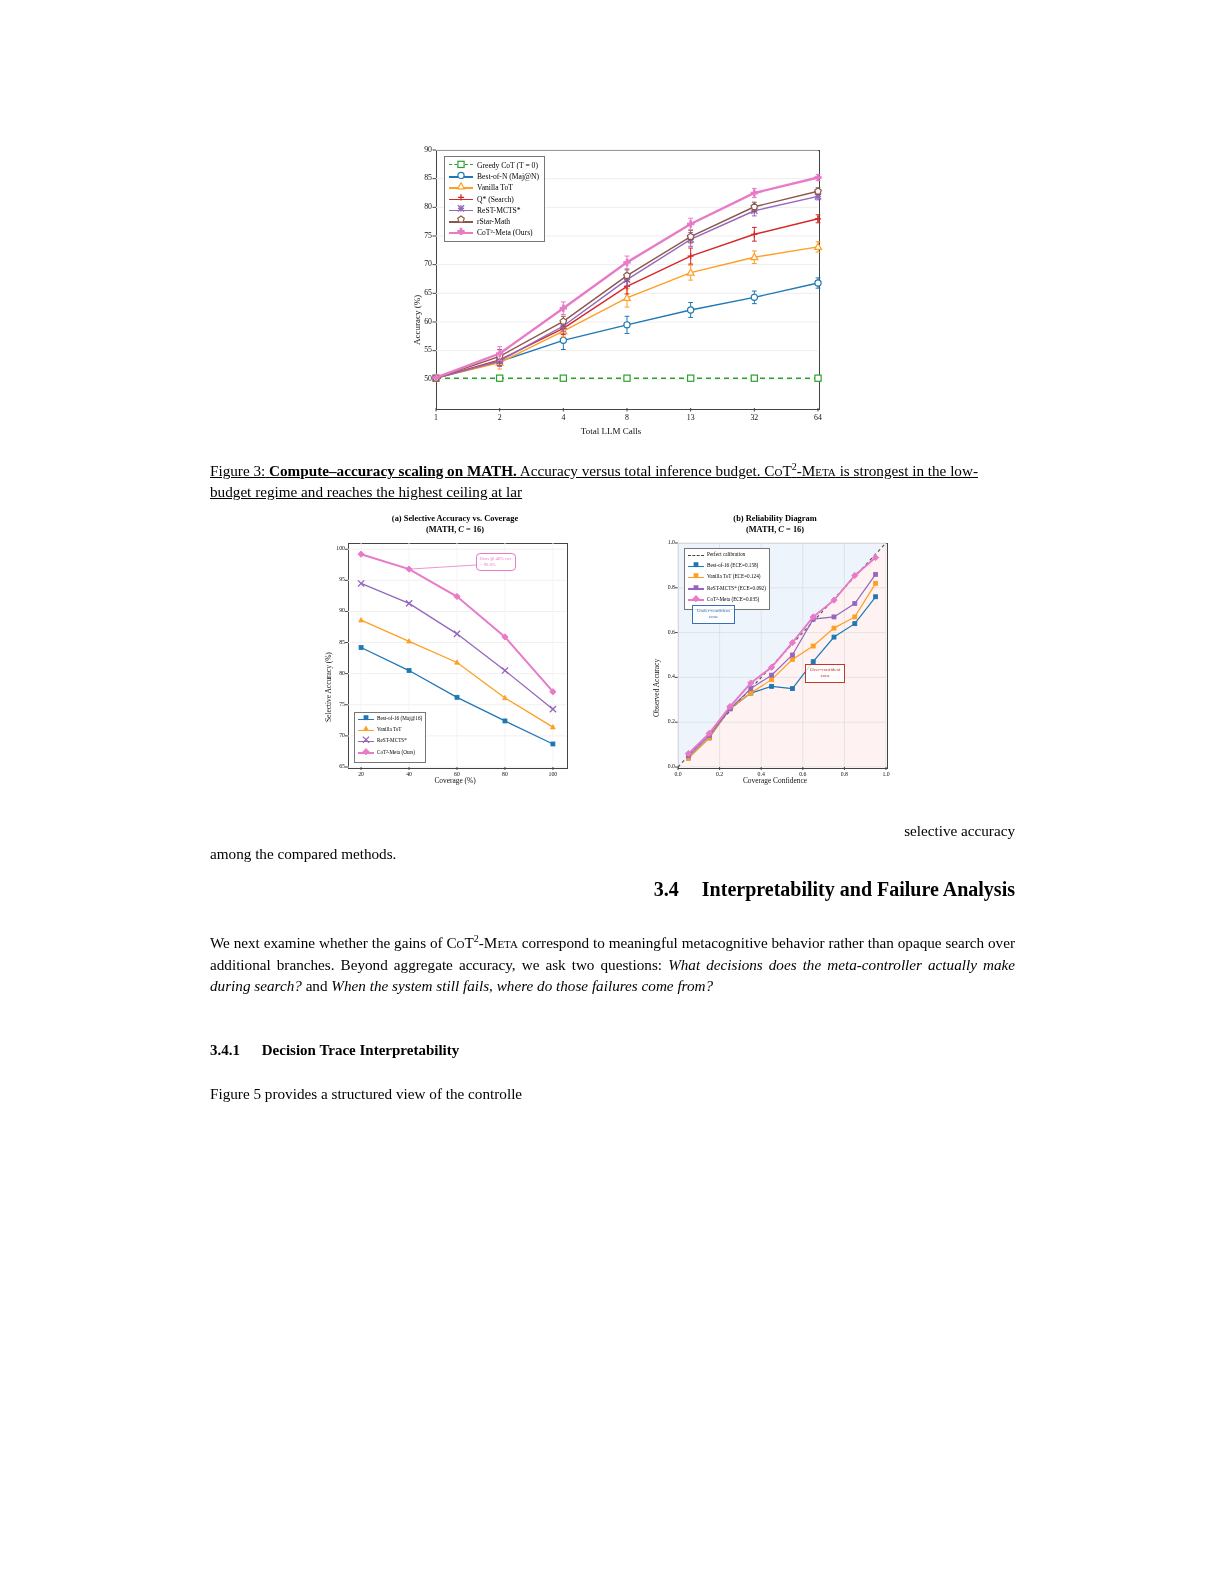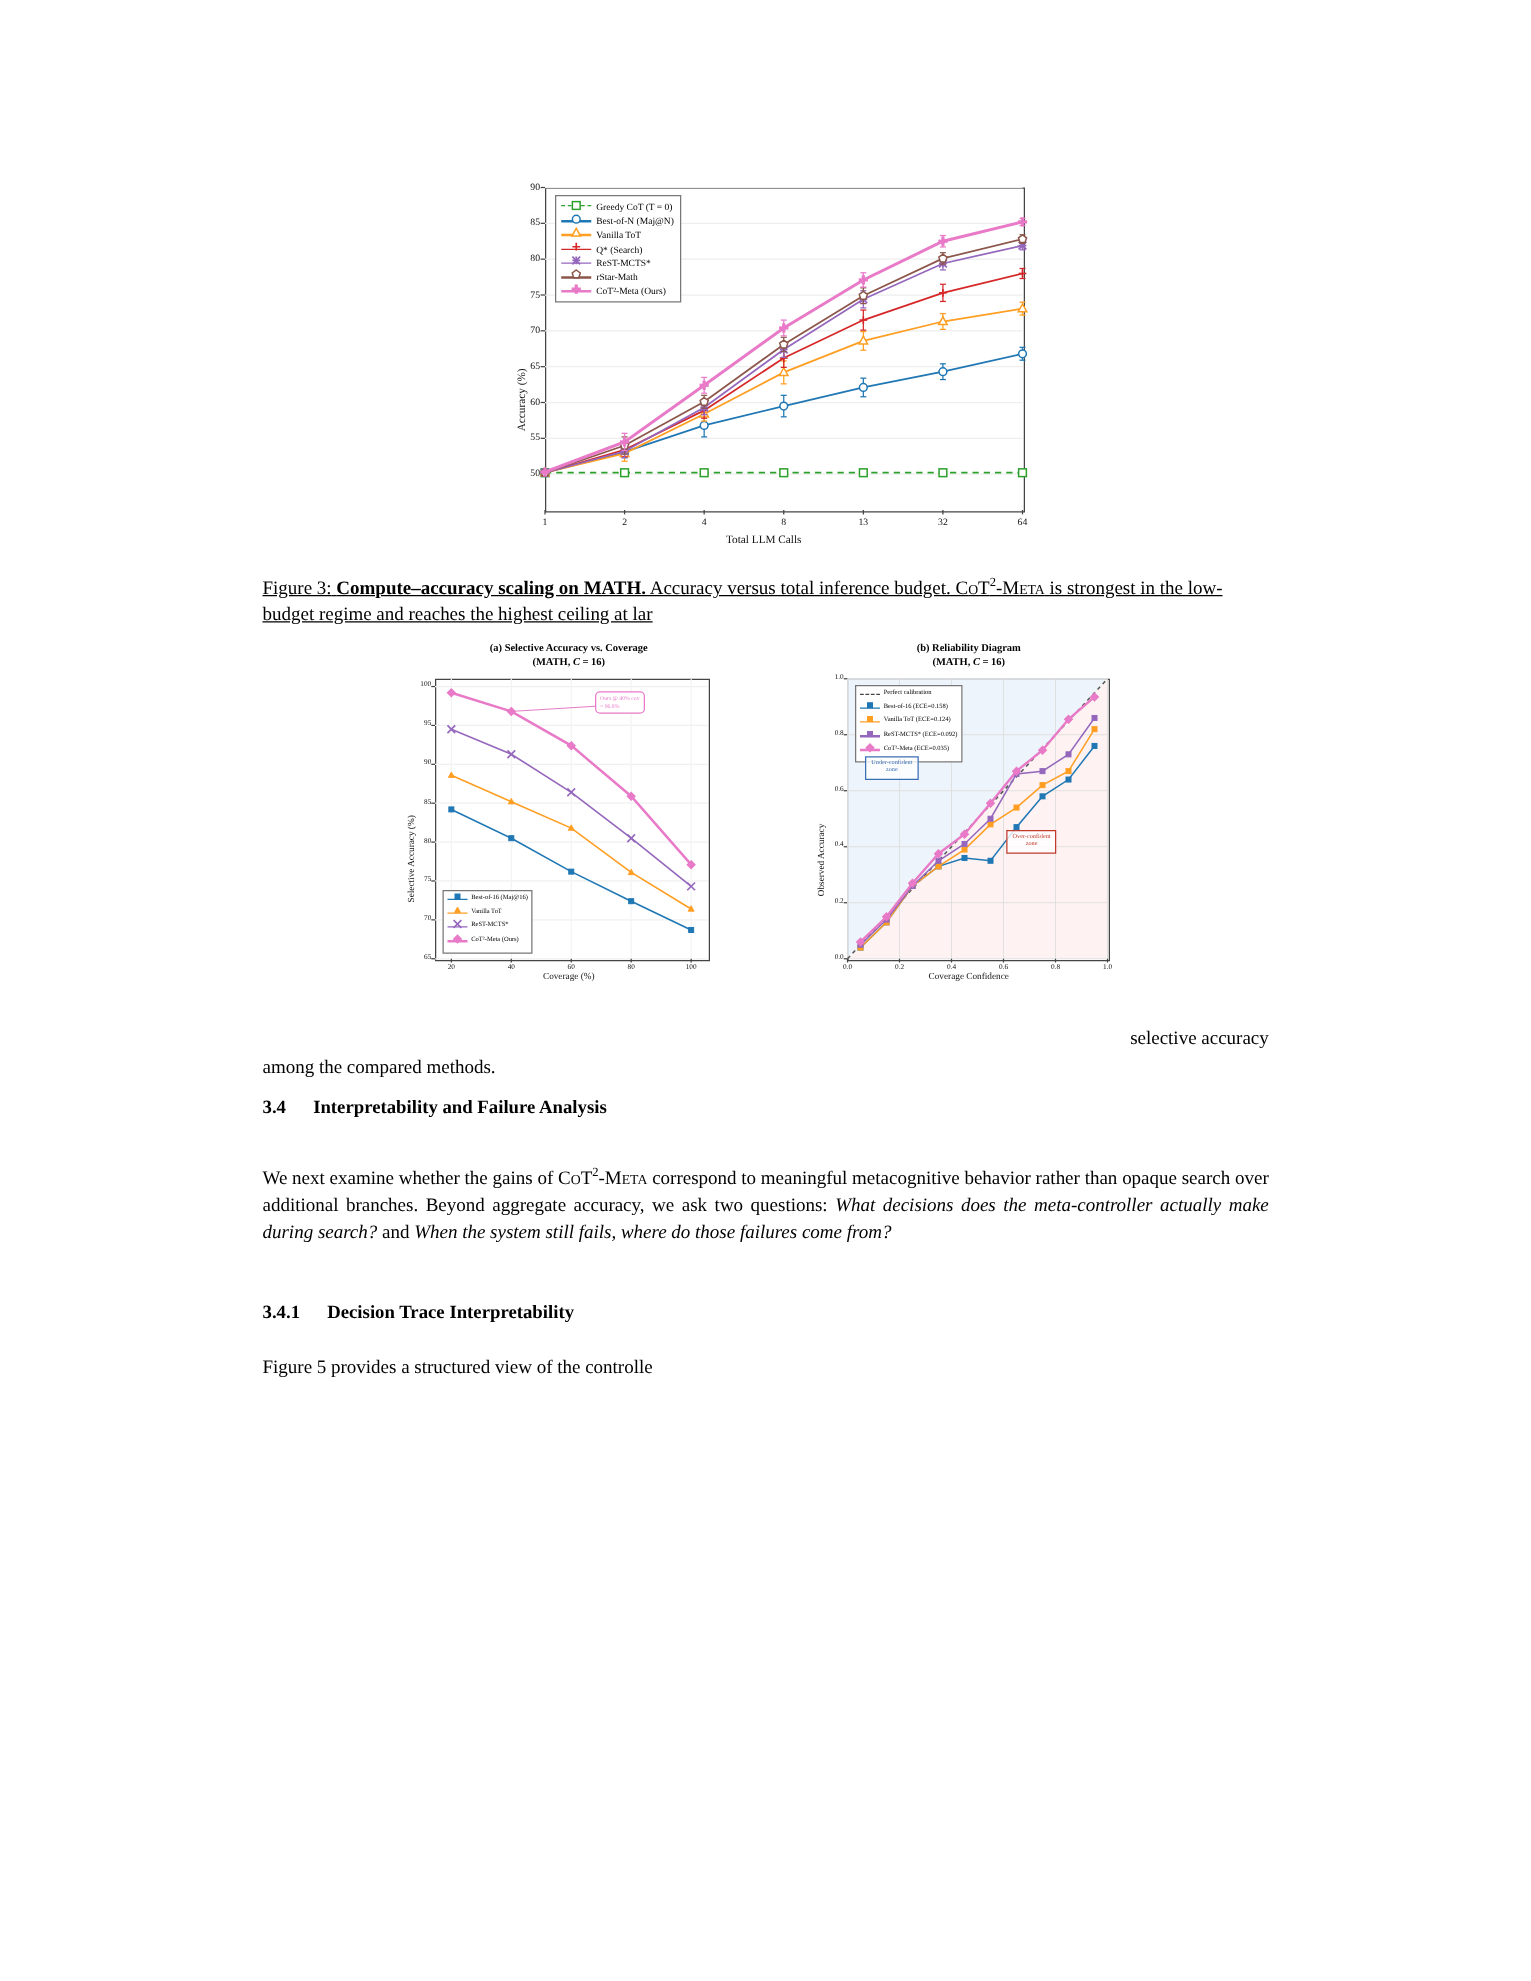--- a/index.html
+++ b/index.html
@@ -707,21 +707,21 @@
       <div class=" " style="position: absolute; left: 202.4px; top: 259px; width: 24px; font-size: 5.8px; text-align: center; font-family: &quot;Liberation Serif&quot;, serif; color: rgb(17, 17, 17);">0.8</div>
       <div class=" " style="position: absolute; left: 244px; top: 259px; width: 24px; font-size: 5.8px; text-align: center; font-family: &quot;Liberation Serif&quot;, serif; color: rgb(17, 17, 17);">1.0</div>
       <div style="position: absolute; left: 62px; top: 93px; border: 0.7px solid rgb(59, 111, 181); background: rgba(255, 255, 255, 0.8); color: rgb(59, 111, 181); font-size: 5px; line-height: 6.4px; padding: 2px 4px; text-align: center; font-family: &quot;Liberation Serif&quot;, serif; white-space: nowrap;"><span>Under-confident</span><br><span>zone</span></div>
       <div style="position: absolute; left: 175px; top: 152px; border: 0.7px solid rgb(192, 57, 43); background: rgba(255, 255, 255, 0.8); color: rgb(192, 57, 43); font-size: 5px; line-height: 6.4px; padding: 2px 4px; text-align: center; font-family: &quot;Liberation Serif&quot;, serif; white-space: nowrap;"><span>Over-confident</span><br><span>zone</span></div>
     </div>
 
   <div class="para" style="left:210px;top:843px;width:805px;">among the compared methods.</div>
 
   <div class="para" style="left:210px;top:820px;width:805px;text-align:right;">selective accuracy</div>
 
-  <div class="head" style="position:absolute;left:210px;top:878px;width:805px;font-size:15px;font-family:'Liberation Serif',serif;">
+  <div class="head" style="position:absolute;left:210px;top:878px;width:805px;font-size:20px;font-family:'Liberation Serif',serif;text-align:right;">
     <span>3.4</span>
     <span style="display:inline-block;width:18px;"></span><span>Interpretability and Failure Analysis</span>
   </div>
 
   <div class="para" style="left:210px;top:932px;width:805px;">
     <span>We next examine whether the gains of C</span><span class="sc">oT</span><sup>2</sup><span>-M</span><span class="sc">eta</span><span> correspond to meaningful metacognitive behavior rather than opaque search over additional branches. Beyond aggregate accuracy, we ask two questions: </span><i>What decisions does the meta-controller actually make during search?</i><span> and </span><i>When the system still fails, where do those failures come from?</i>
   </div>
 
   <div class="head" style="position:absolute;left:210px;top:1042px;width:805px;font-size:15px;font-family:'Liberation Serif',serif;">
     <span>3.4.1</span>

